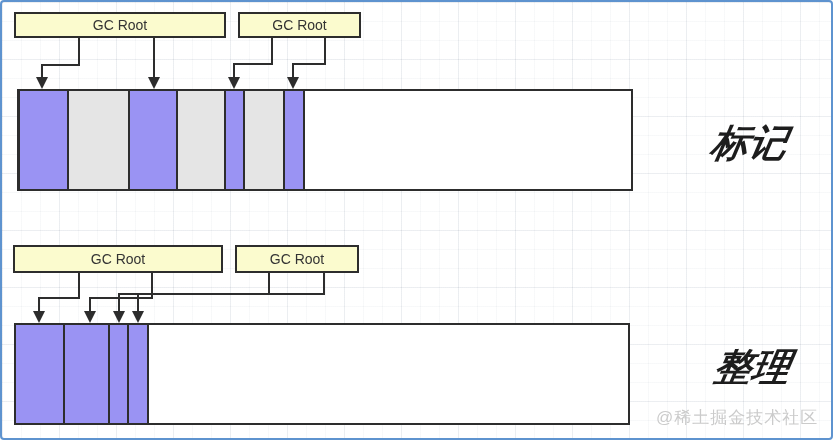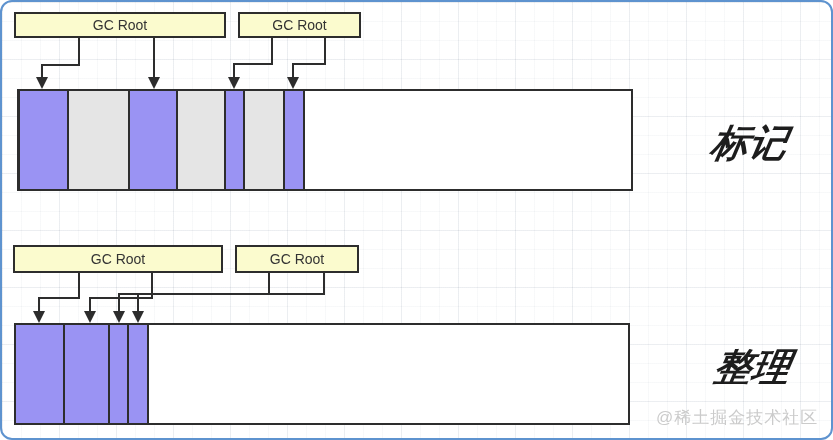--- a/index.html
+++ b/index.html
@@ -7,21 +7,21 @@
     padding: 0;
     background: #ffffff;
     font-family: "Liberation Sans", sans-serif;
   }
   .canvas {
     position: relative;
     width: 833px;
     height: 440px;
     box-sizing: border-box;
     border: 2px solid #5E93CF;
-    border-radius: 12px;
+    border-radius: 4px;
     overflow: hidden;
     background-color: #ffffff;
     background-image:
       linear-gradient(to right,  rgba(130,145,165,0.10) 1px, transparent 1px),
       linear-gradient(to bottom, rgba(130,145,165,0.10) 1px, transparent 1px),
       linear-gradient(to right,  rgba(130,145,165,0.06) 1px, transparent 1px),
       linear-gradient(to bottom, rgba(130,145,165,0.06) 1px, transparent 1px);
     background-size: 57px 57px, 57px 57px, 19px 19px, 19px 19px;
   }
   svg { position: absolute; left: 0; top: 0; display: block; }

